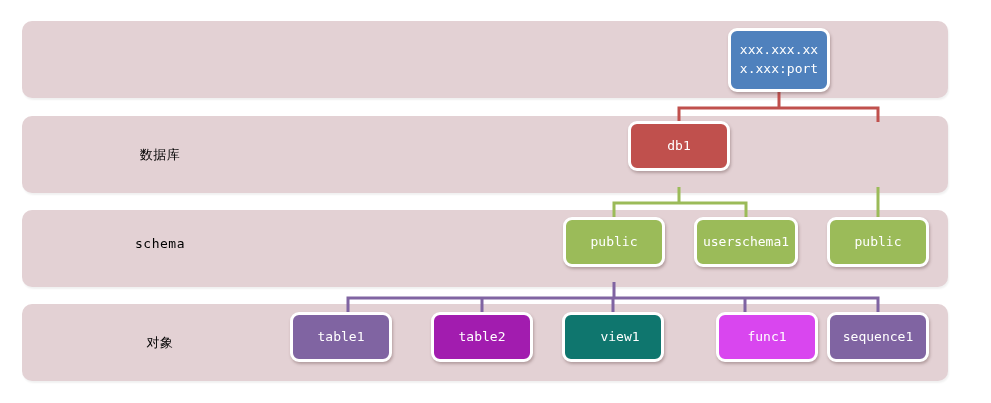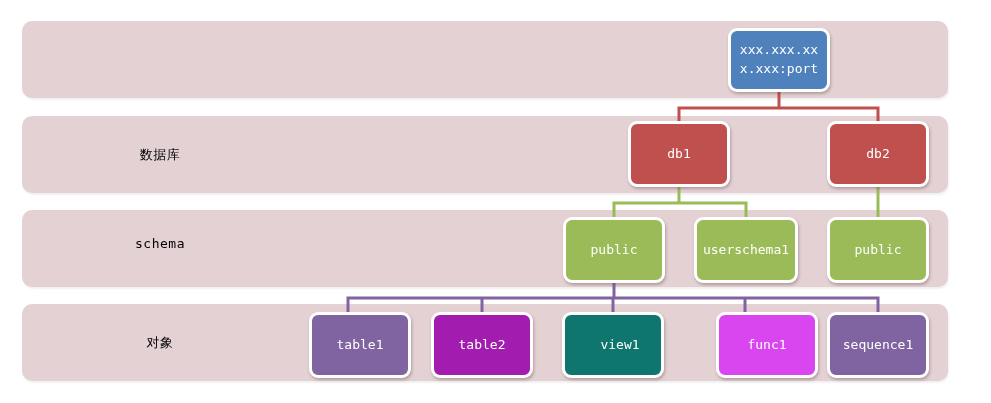--- a/index.html
+++ b/index.html
@@ -23,21 +23,21 @@
     font-size:13px;
     color:#000000;
     letter-spacing:0.5px;
   }
   .connectors{
     position:absolute;left:0;top:0;width:991px;height:403px;
     z-index:2;
   }
   .node{
     position:absolute;
-    width:102px;height:66px;
+    width:102px;height:50px;
     border:3px solid #ffffff;
     border-radius:9px;
     box-sizing:border-box;
     display:flex;align-items:center;justify-content:center;
     text-align:center;
     color:#ffffff;
     font-size:13px;
     line-height:1.45;
     z-index:3;
     box-shadow:1px 2px 3px rgba(90,60,60,0.35);
@@ -62,25 +62,24 @@
   <svg class="connectors" viewBox="0 0 991 403" xmlns="http://www.w3.org/2000/svg">
     <path d="M779,91 L779,108 M679,122 L679,108 L878,108 L878,122" fill="none" stroke-width="3" stroke="#c0504d"></path>
     <path d="M679,187 L679,203 M614,218 L614,203 L746,203 L746,218" fill="none" stroke-width="3" stroke="#9bbb59"></path>
     <path d="M878,187 L878,218" fill="none" stroke-width="3" stroke="#9bbb59"></path>
     <path d="M614,282 L614,298 M348,313 L348,298 L878,298 L878,313 M482,298 L482,313 M613,298 L613,313 M745,298 L745,313" fill="none" stroke-width="3" stroke="#8064a2"></path>
   </svg>
 
   <div class="node" style="left: 728px; top: 28px; height: 64px; background: rgb(79, 129, 189);">xxx.xxx.xxx.xxx:port</div>
 
   <div class="node" style="left: 628px; top: 121px; background: rgb(192, 80, 77);">db1</div>
-  <div class="node" style="left: 827px; top: 121px; background: rgb(192, 80, 77);">db2</div>
 
   <div class="node" style="left: 563px; top: 217px; background: rgb(155, 187, 89);">public</div>
   <div class="node" style="left: 694px; top: 217px; width: 104px; background: rgb(155, 187, 89);">userschema1</div>
   <div class="node" style="left: 827px; top: 217px; background: rgb(155, 187, 89);">public</div>
 
-  <div class="node" style="left: 309px; top: 312px; background: rgb(128, 100, 162);">table1</div>
+  <div class="node" style="left: 290px; top: 312px; background: rgb(128, 100, 162);">table1</div>
   <div class="node" style="left: 431px; top: 312px; background: #a21caf;">table2</div>
   <div class="node" style="left: 562px; top: 312px; background: #0f766e; padding-left: 16px;">view1</div>
   <div class="node" style="left: 716px; top: 312px; background: #d946ef;">func1</div>
   <div class="node" style="left: 827px; top: 312px; background: rgb(128, 100, 162);">sequence1</div>
 
 </div>
 
 </body></html>

